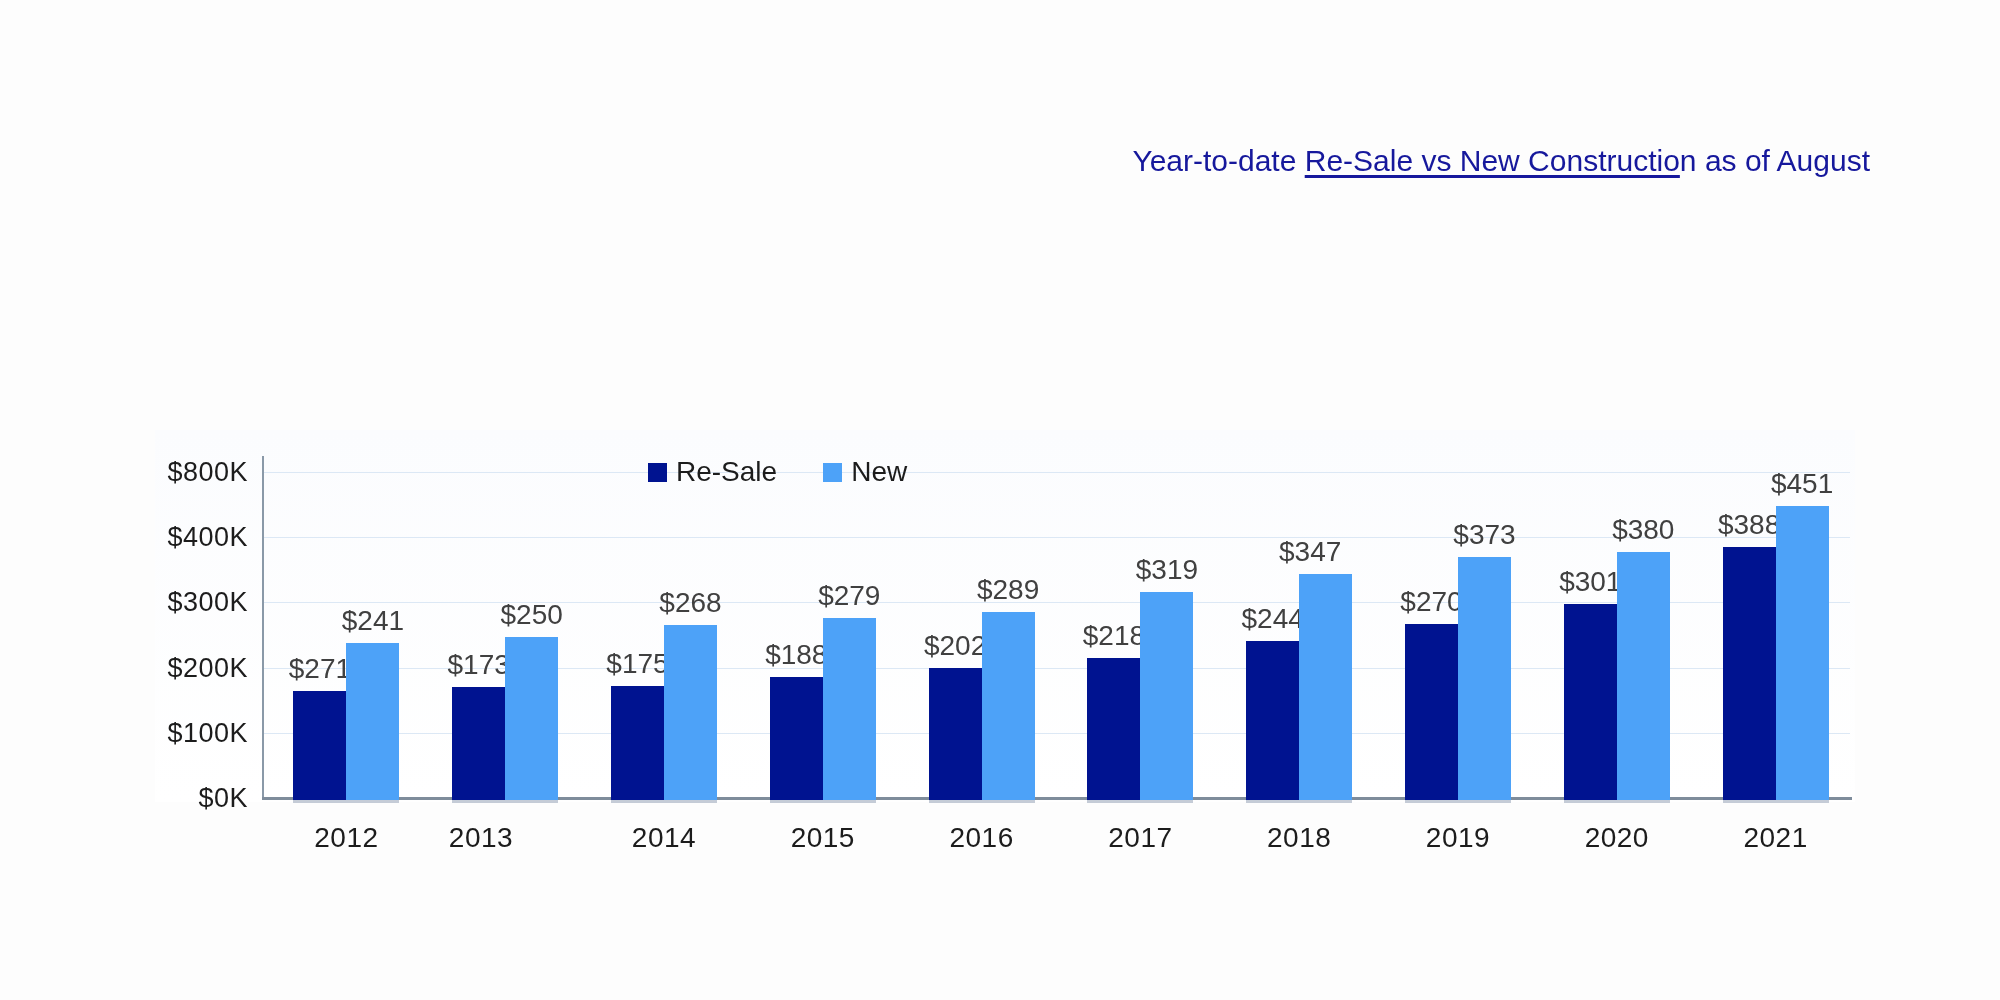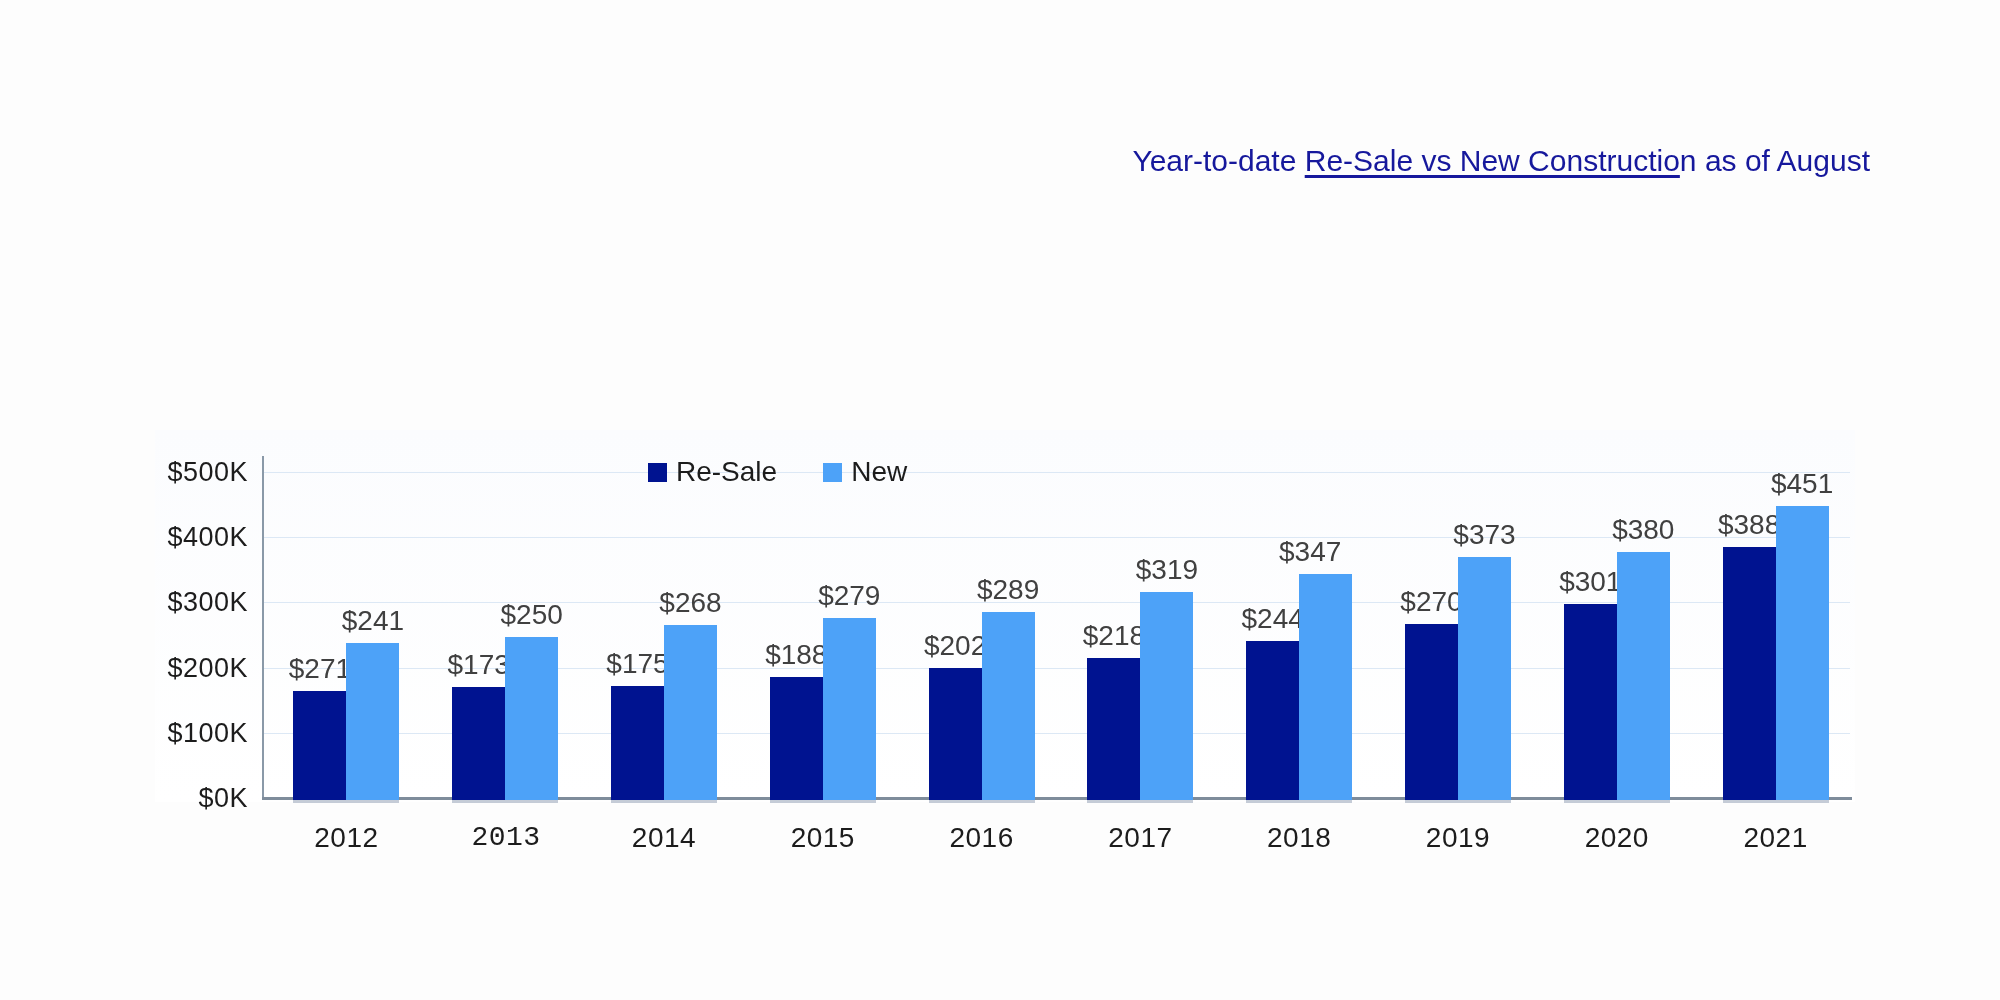--- a/index.html
+++ b/index.html
@@ -197,21 +197,21 @@
 
   <div class="y-axis-line"></div>
   <div class="x-axis-line"></div>
 
   <div id="yticks">
       <div class="ytick" style="top: 798px;">$0K</div>
       <div class="ytick" style="top: 732.8px;">$100K</div>
       <div class="ytick" style="top: 667.6px;">$200K</div>
       <div class="ytick" style="top: 602.4px;">$300K</div>
       <div class="ytick" style="top: 537.2px;">$400K</div>
-      <div class="ytick" style="top: 472px;">$500K</div>
+      <div class="ytick" style="top: 472px;">$800K</div>
     </div>
 
   <div class="legend" id="legend">
       <div class="legend-item">
         <span class="legend-swatch" style="background: rgb(0, 19, 144);"></span>
         <span class="legend-label">Re-Sale</span>
       </div>
       <div class="legend-item">
         <span class="legend-swatch" style="background: rgb(77, 162, 248);"></span>
         <span class="legend-label">New</span>
@@ -276,21 +276,21 @@
       <div class="group" style="left: 1460.6px; width: 106px;">
         <div class="bar resale" title="Re-Sale 2021: $388" style="background: rgb(0, 19, 144); left: 0px; width: 53px; height: 252.976px;"></div>
         <div class="bar-label" style="width: 110px; left: -28.5px; bottom: 260.976px;">$388</div>
         <div class="bar new" title="New 2021: $451" style="background: rgb(77, 162, 248); left: 53px; width: 53px; height: 294.052px;"></div>
         <div class="bar-label" style="width: 110px; left: 24.5px; bottom: 302.052px;">$451</div>
       </div>
     </div>
 
   <div id="xticks">
       <div class="xtick" style="width: 150px; left: 271.4px;">2012</div>
-      <div class="xtick" style="width: 150px; left: 431px; font-family: Liberation Mono, monospace;">2013</div>
+      <div class="xtick" style="width: 150px; left: 406px;">2013</div>
       <div class="xtick" style="width: 150px; left: 589px;">2014</div>
       <div class="xtick" style="width: 150px; left: 747.8px;">2015</div>
       <div class="xtick" style="width: 150px; left: 906.6px;">2016</div>
       <div class="xtick" style="width: 150px; left: 1065.4px;">2017</div>
       <div class="xtick" style="width: 150px; left: 1224.2px;">2018</div>
       <div class="xtick" style="width: 150px; left: 1383px;">2019</div>
       <div class="xtick" style="width: 150px; left: 1541.8px;">2020</div>
       <div class="xtick" style="width: 150px; left: 1700.6px;">2021</div>
     </div>
 

